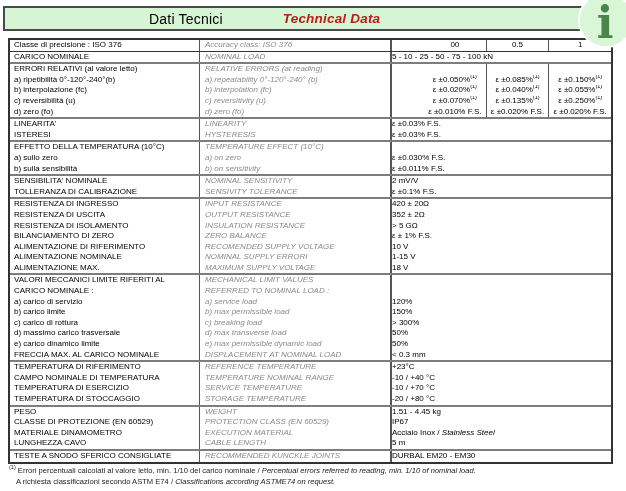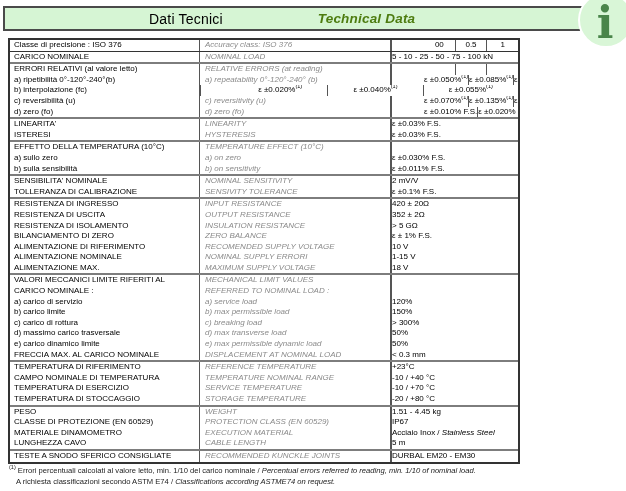--- a/index.html
+++ b/index.html
@@ -7,34 +7,34 @@
     width:626px;height:491px;position:relative;overflow:hidden;
     background:#ffffff;font-family:"Liberation Sans",sans-serif;color:#111;
   }
   
   .header-bar{
     position:absolute;left:3px;top:6px;width:584px;height:21px;
     background:#d6f5d4;border:2px solid #4a4a4a;
     display:flex;align-items:center;
   }
   .title-it{font-size:14px;font-weight:normal;color:#000;margin-left:108px;letter-spacing:.2px;padding-left:36px;}
-  .title-en{font-size:13.5px;font-weight:bold;font-style:italic;color:#4d7c0f;margin-left:95px;letter-spacing:.2px;}
+  .title-en{font-size:13.5px;font-weight:bold;font-style:italic;color:#b91c1c;margin-left:60px;letter-spacing:.2px;}
   
   .info-logo{
     position:absolute;right:-8px;top:-8px;width:52px;height:52px;border-radius:50%;
     background:#d9f6d7;border:2px solid #ffffff;z-index:5;
     display:flex;align-items:center;justify-content:center;
   }
   .info-logo .glyph{
     font-family:"DejaVu Serif",serif;font-weight:bold;font-size:44px;line-height:44px;
     color:#4a854a;margin-top:6px;margin-right:2px;
   }
   
   .spec-table{
-    position:absolute;left:8px;top:38px;width:512px;
+    position:absolute;left:8px;top:38px;width:605px;
     border:2px solid #333;box-sizing:border-box;font-size:8px;
   }
   .tg + .tg{border-top:2px solid #7d7d7d;}
   .tg.thin{border-top:1px solid #333;}
   .tr{display:flex;height:10.6px;line-height:10.8px;white-space:nowrap;}
   .td{box-sizing:border-box;overflow:hidden;}
   .td.it{width:189px;padding-left:4px;color:#000;}
   .td.en{width:191px;padding-left:5px;border-left:1px solid #555;color:#8a8a8a;font-style:italic;}
   .td.val{flex:1;border-left:2px solid #555;color:#000;}
   .td.vals{flex:1;border-left:2px solid #555;display:flex;padding-left:32px;}
@@ -94,20 +94,21 @@
       <div class="td it">a) ripetibilità 0°-120°-240°(b)</div>
       <div class="td en">a) repeatability 0°-120°-240° (b)</div>
       <div class="td vals">
         <div class="vc"><span>ε ±0.050%</span><sup>(1)</sup></div>
         <div class="vc"><span>ε ±0.085%</span><sup>(1)</sup></div>
         <div class="vc"><span>ε ±0.150%</span><sup>(1)</sup></div>
       </div>
     </div>
     <div class="tr">
       <div class="td it">b) interpolazione (fc)</div>
+      <div class="td en">b) interpolation (fc)</div>
       <div class="td vals">
         <div class="vc"><span>ε ±0.020%</span><sup>(1)</sup></div>
         <div class="vc"><span>ε ±0.040%</span><sup>(1)</sup></div>
         <div class="vc"><span>ε ±0.055%</span><sup>(1)</sup></div>
       </div>
     </div>
     <div class="tr">
       <div class="td it">c) reversibilità (u)</div>
       <div class="td en">c) reversitivity (u)</div>
       <div class="td vals">

